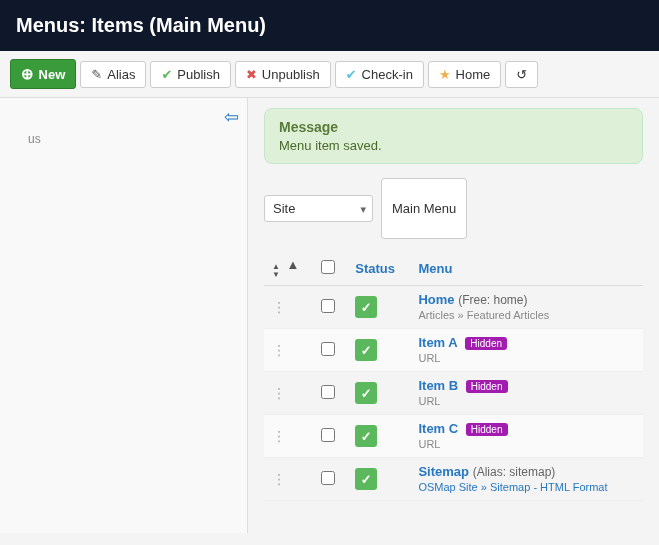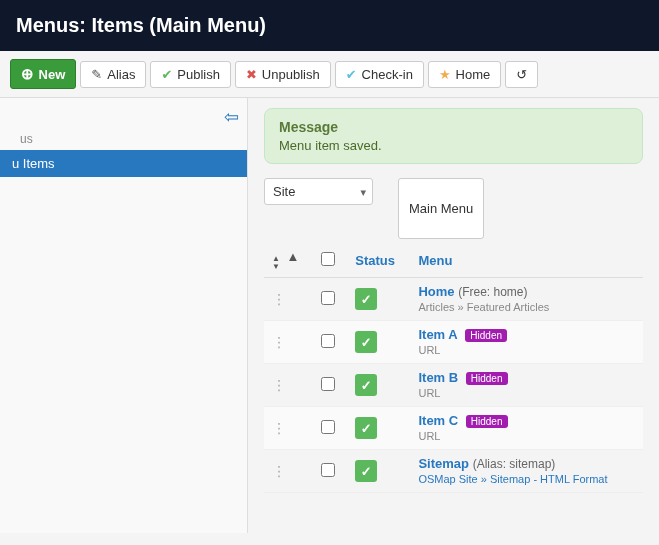--- a/index.html
+++ b/index.html
@@ -85,21 +85,21 @@
     }
 
     .sidebar-item.active {
       background: #2878c0;
       color: white;
     }
 
     .sidebar-label {
       font-size: 12px;
       color: #888;
-      padding: 4px 20px;
+      padding: 4px 28px;
     }
 
     
     .main-content {
       flex: 1;
       padding: 10px 16px;
       overflow-y: auto;
     }
 
     
@@ -119,23 +119,23 @@
     }
 
     .message-box .msg-body {
       color: #4a6a2a;
       font-size: 13px;
     }
 
     
     .filter-row {
       display: flex;
-      gap: 25px;
-      margin-bottom: 4px;
-      align-items: flex-start;
+      gap: 8px;
+      margin-bottom: 12px;
+      align-items: center;
     }
 
     .filter-select {
       padding: 5px 8px;
       border: 1px solid #ccc;
       border-radius: 3px;
       font-size: 13px;
       background: #fff;
       color: #333;
       appearance: none;
@@ -304,23 +304,20 @@
     <span class="icon">↺</span>
   </button>
 </div>
 
 <div class="content-area">
 
   <div class="sidebar">
     <div class="sidebar-back">⇦</div>
     <div class="sidebar-label">
       <span>us</span>
-    </div>
-    <div class="sidebar-item active">
-      <span>u Items</span>
     </div>
   </div>
 
   <div class="main-content">
 
     <div class="message-box">
       <div class="msg-title">Message</div>
       <div class="msg-body">Menu item saved.</div>
     </div>
 

